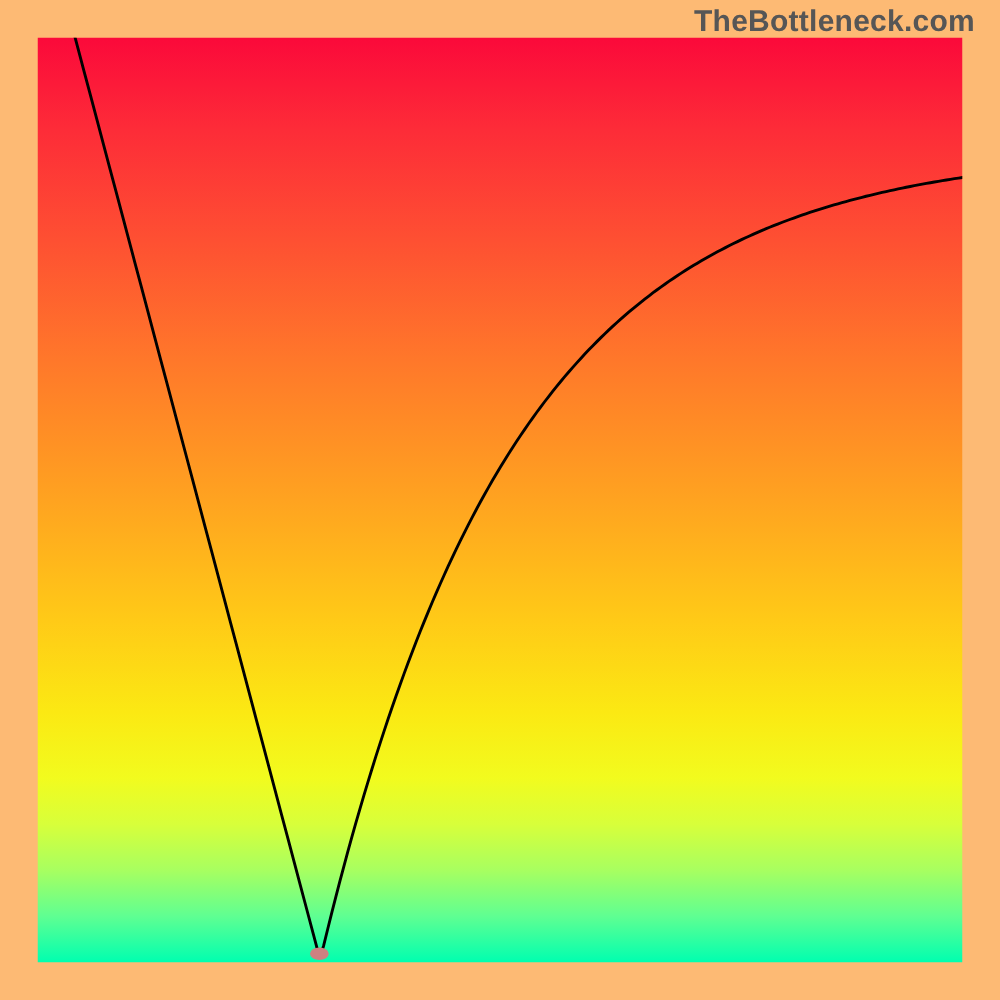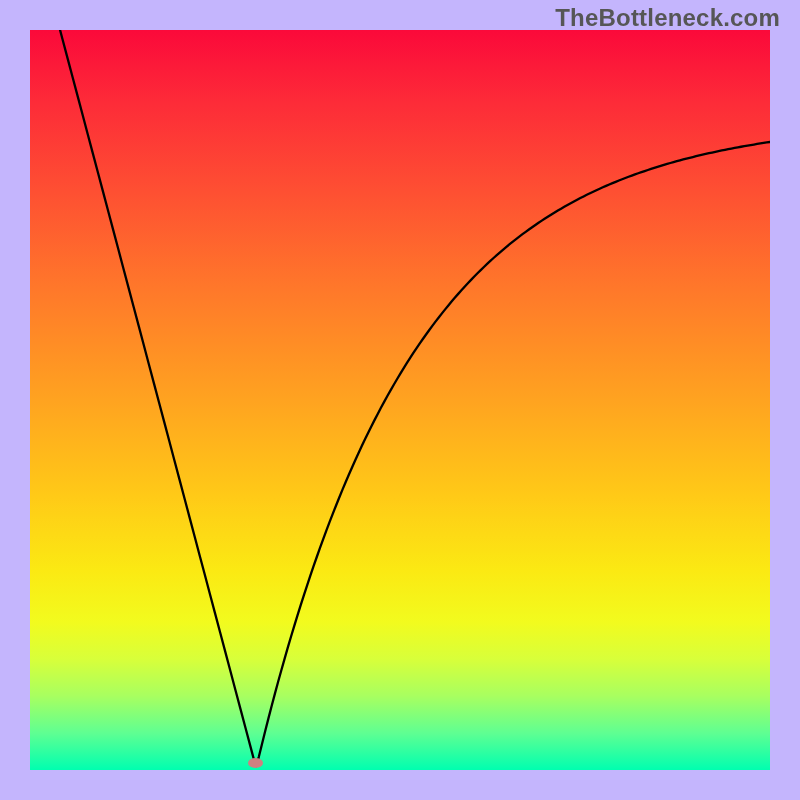--- a/index.html
+++ b/index.html
@@ -1,21 +1,21 @@
 <!DOCTYPE html>
 <html><head>
 <meta charset="utf-8">
 <style>
   * { margin: 0; padding: 0; box-sizing: border-box; }
   html, body { width: 800px; height: 800px; overflow: hidden; background: #000; }
   .frame {
     position: relative;
     width: 800px;
     height: 800px;
-    background: #c4b5fd;
+    background: #fdba74;
   }
   .watermark {
     position: absolute;
     top: 4px;
     right: 20px;
     font-family: Arial, Helvetica, sans-serif;
     font-size: 24px;
     font-weight: bold;
     color: #565656;
     letter-spacing: 0.2px;

